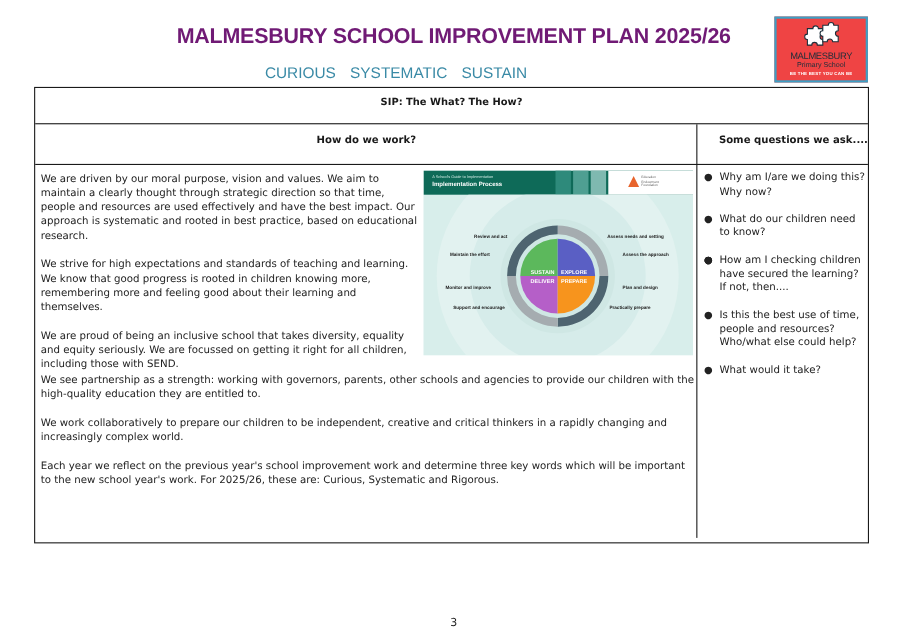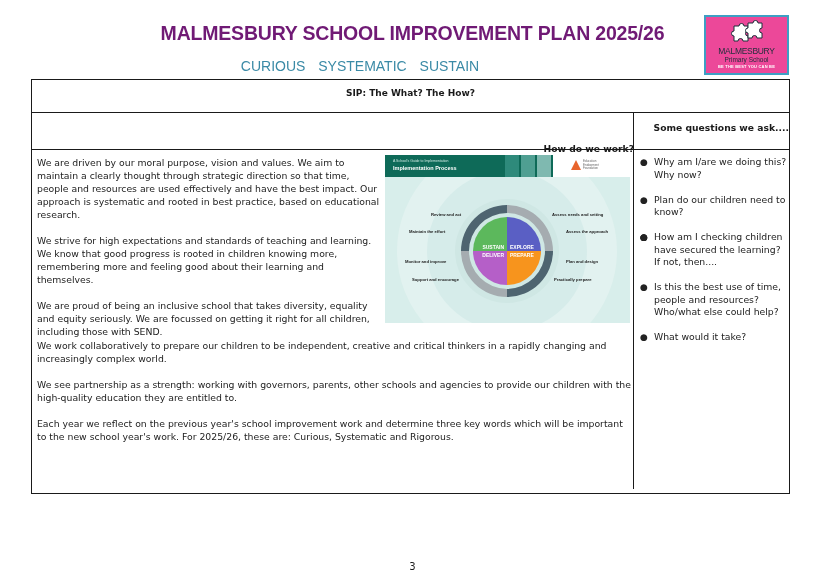--- a/index.html
+++ b/index.html
@@ -13,21 +13,21 @@
     }
     .keywords {
       position: absolute; left: 0; top: 58px; width: 720px; text-align: center;
       font-family: "Liberation Sans", sans-serif; font-size: 14px; color: #3a8aa6;
       word-spacing: 1px;
     }
     .keywords span { margin: 0 4px; }
 
     .logo {
       position: absolute; left: 704px; top: 15px; width: 85px; height: 60px;
-      background: #ec4899; border: 2px solid #3d9fc4;
+      background: #ef4444; border: 2px solid #3d9fc4;
       display: flex; flex-direction: column; align-items: center; justify-content: flex-end;
       padding-bottom: 3px;
     }
     .logo svg { position: absolute; top: 3px; left: 25px; }
     .logo .l1 { font-family: "Liberation Sans", sans-serif; font-size: 8.5px; color: #1d2e3a; letter-spacing: -0.3px; line-height: 9px; }
     .logo .l2 { font-family: "Liberation Sans", sans-serif; font-size: 6.5px; color: #1d2e3a; line-height: 8px; }
     .logo .l3 { font-family: "Liberation Sans", sans-serif; font-size: 4px; color: #ffffff; font-weight: bold; line-height: 6px; letter-spacing: 0.2px; }
 
     .table {
       position: absolute; left: 31px; top: 79px; width: 759px; height: 415px;
@@ -36,21 +36,21 @@
     .row-sip {
       position: absolute; left: 0; top: 0; width: 757px; height: 33px;
       border-bottom: 1px solid #1a1a1a;
       text-align: center; font-size: 9px; font-weight: bold; padding-top: 8px;
     }
     .row-head {
       position: absolute; left: 0; top: 33px; width: 757px; height: 37px;
       border-bottom: 1px solid #1a1a1a;
       font-size: 9.2px; font-weight: bold;
     }
-    .row-head .h1 { position: absolute; left: 0; top: 9px; width: 602px; text-align: right; margin-top: 21px; }
+    .row-head .h1 { position: absolute; left: 0; top: 9px; width: 602px; text-align: center; }
     .row-head .h2 { position: absolute; left: 602px; top: 9px; width: 155px; text-align: right; }
     .vline { position: absolute; left: 601px; top: 33px; width: 1px; height: 376px; background: #1a1a1a; }
 
     .main-text {
       position: absolute; left: 5px; top: 76px; width: 345px;
       font-size: 9.3px; line-height: 13px; color: #222;
     }
     .main-text p { margin-bottom: 13px; }
     .wide-text {
       position: absolute; left: 5px; top: 259px; width: 595px;
@@ -158,28 +158,28 @@
     <div class="fig-label" style="left:24px; top:74px;">Maintain the effort</div>
     <div class="fig-label" style="left:20px; top:104px;">Monitor and improve</div>
     <div class="fig-label" style="left:27px; top:122px;">Support and encourage</div>
     <div class="fig-label" style="left:167px; top:57px;">Assess needs and setting</div>
     <div class="fig-label" style="left:181px; top:74px;">Assess the approach</div>
     <div class="fig-label" style="left:181px; top:104px;">Plan and design</div>
     <div class="fig-label" style="left:169px; top:122px;">Practically prepare</div>
   </div>
 
   <div class="wide-text">
+    <p>We see partnership as a strength: working with governors, parents, other schools and agencies to provide our children with the high-quality education they are entitled to.</p>
     <p>We work collaboratively to prepare our children to be independent, creative and critical thinkers in a rapidly changing and increasingly complex world.</p>
-    <p>We see partnership as a strength: working with governors, parents, other schools and agencies to provide our children with the high-quality education they are entitled to.</p>
     <p>Each year we reflect on the previous year's school improvement work and determine three key words which will be important to the new school year's work.  For 2025/26, these are: Curious, Systematic and Rigorous.</p>
   </div>
 
   <ul class="questions">
     <li><span class="bullet">●</span><span>Why am I/are we doing this?  Why now?</span></li>
-    <li><span class="bullet">●</span><span>Plan do our children need to know?</span></li>
+    <li><span class="bullet">●</span><span>What do our children need to know?</span></li>
     <li><span class="bullet">●</span></li>
     <li><span class="bullet">●</span></li>
     <li><span class="bullet">●</span><span>How am I checking children have secured the learning?  If not, then....</span></li>
     <li><span class="bullet">●</span><span>Is this the best use of time, people and resources? Who/what else could help?</span></li>
     <li><span class="bullet">●</span><span>What would it take?</span></li>
   </ul>
 </div>
 
 <div class="page-num">3</div>
 

